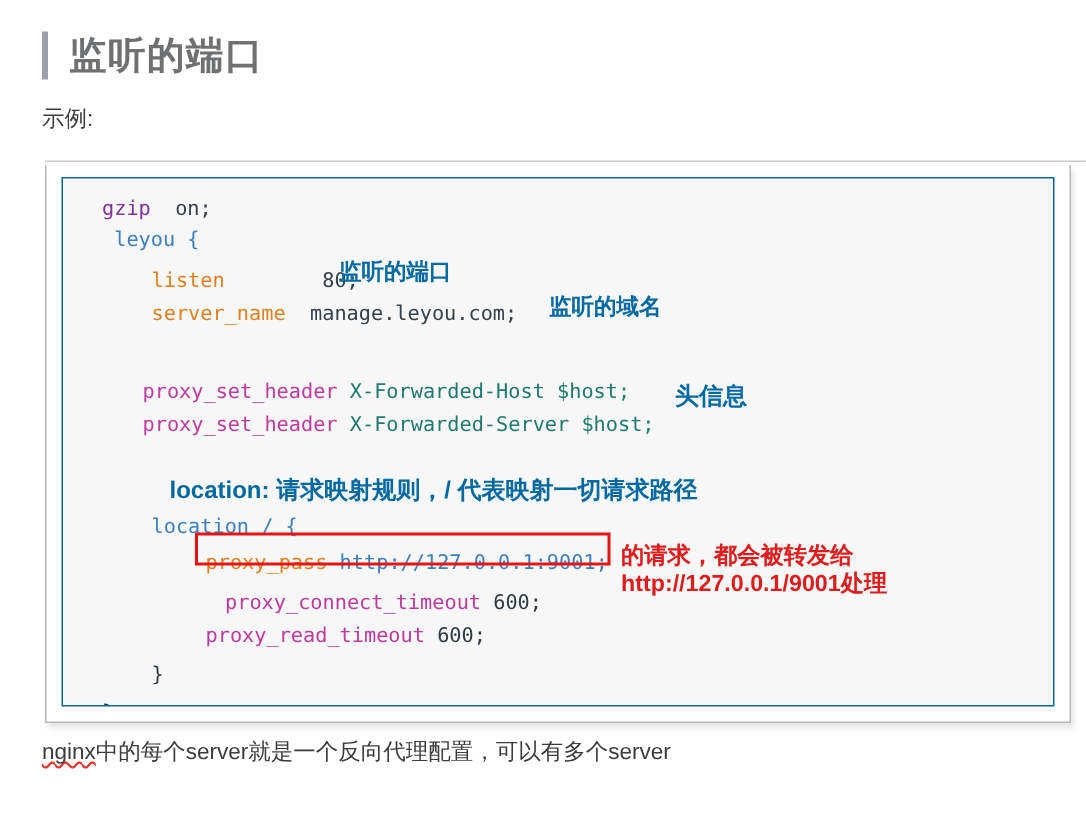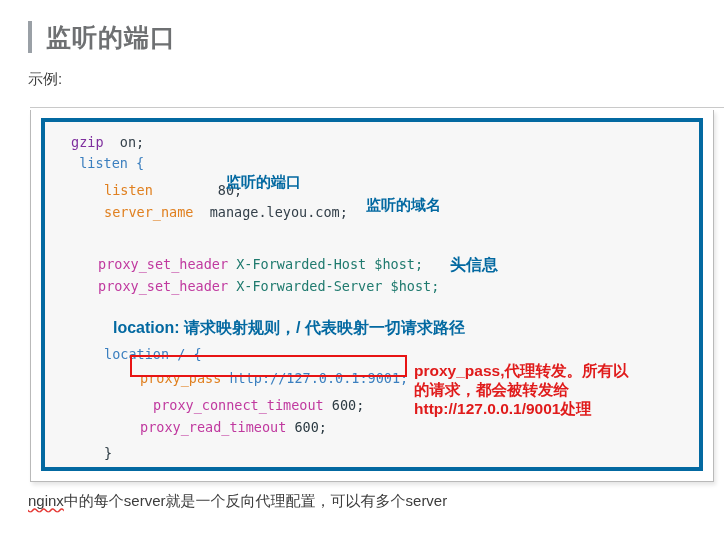--- a/index.html
+++ b/index.html
@@ -74,21 +74,21 @@
     box-shadow: 2px 3px 4px rgba(0,0,0,0.10);
     box-sizing: border-box;
   }
   .code-inner {
     position: absolute;
     left: 10px;
     top: 8px;
     right: 10px;
     bottom: 10px;
     background: #f7f7f7;
-    border: 4px solid #0369a1;
+    border: 1px solid #0369a1;
     box-sizing: border-box;
     overflow: hidden;
   }
 
   
   .code-layer {
     position: absolute;
     left: 0; top: 0; right: 0; bottom: 0;
     font-family: "DejaVu Sans Mono", "Liberation Mono", monospace;
     font-size: 13.5px;
@@ -165,21 +165,21 @@
 
 <div class="top-rule"></div>
 
 <div class="code-outer">
   <div class="code-inner">
 
     <div class="code-layer">
 
       <div class="cl" style="left:26px; top:12px;"><span class="kw-purple">gzip</span><span class="kw-plain">  on;</span></div>
 
-      <div class="cl" style="left:26px; top:33px;"><span class="kw-blue"> listen {</span></div>
+      <div class="cl" style="left:26px; top:33px;"><span class="kw-blue"> leyou {</span></div>
 
       <div class="cl" style="left:59px; top:60px;"><span class="kw-orange">listen</span><span class="kw-plain">        80;</span></div>
 
       <div class="cl" style="left:59px; top:82px;"><span class="kw-orange">server_name</span><span class="kw-plain">  manage.leyou.com;</span></div>
 
       <div class="cl" style="left:53px; top:134px;"><span class="kw-magenta">proxy_set_header</span><span class="kw-teal"> X-Forwarded-Host $host;</span></div>
 
       <div class="cl" style="left:53px; top:156px;"><span class="kw-magenta">proxy_set_header</span><span class="kw-teal"> X-Forwarded-Server $host;</span></div>
 
 
@@ -201,20 +201,19 @@
 
 <div class="anno anno-15" style="left:226px; top:173px;">监听的端口</div>
 
 <div class="anno anno-15" style="left:366px; top:196px;">监听的域名</div>
 
 <div class="anno anno-16" style="left:450px; top:256px;">头信息</div>
 
 <div class="anno anno-16" style="left:113px; top:319px;">location: 请求映射规则，/ 代表映射一切请求路径</div>
 
 <div class="anno-multi" style="left:414px; top:361px;">
-  <div>proxy_pass,代理转发。所有以</div>
   <div>的请求，都会被转发给</div>
   <div>http://127.0.0.1/9001处理</div>
 </div>
 
 <div class="red-box"></div>
 
 <div class="footer-text"><span class="spellcheck">nginx</span><span>中的每个server就是一个反向代理配置，可以有多个server</span></div>
 
 </body></html>

